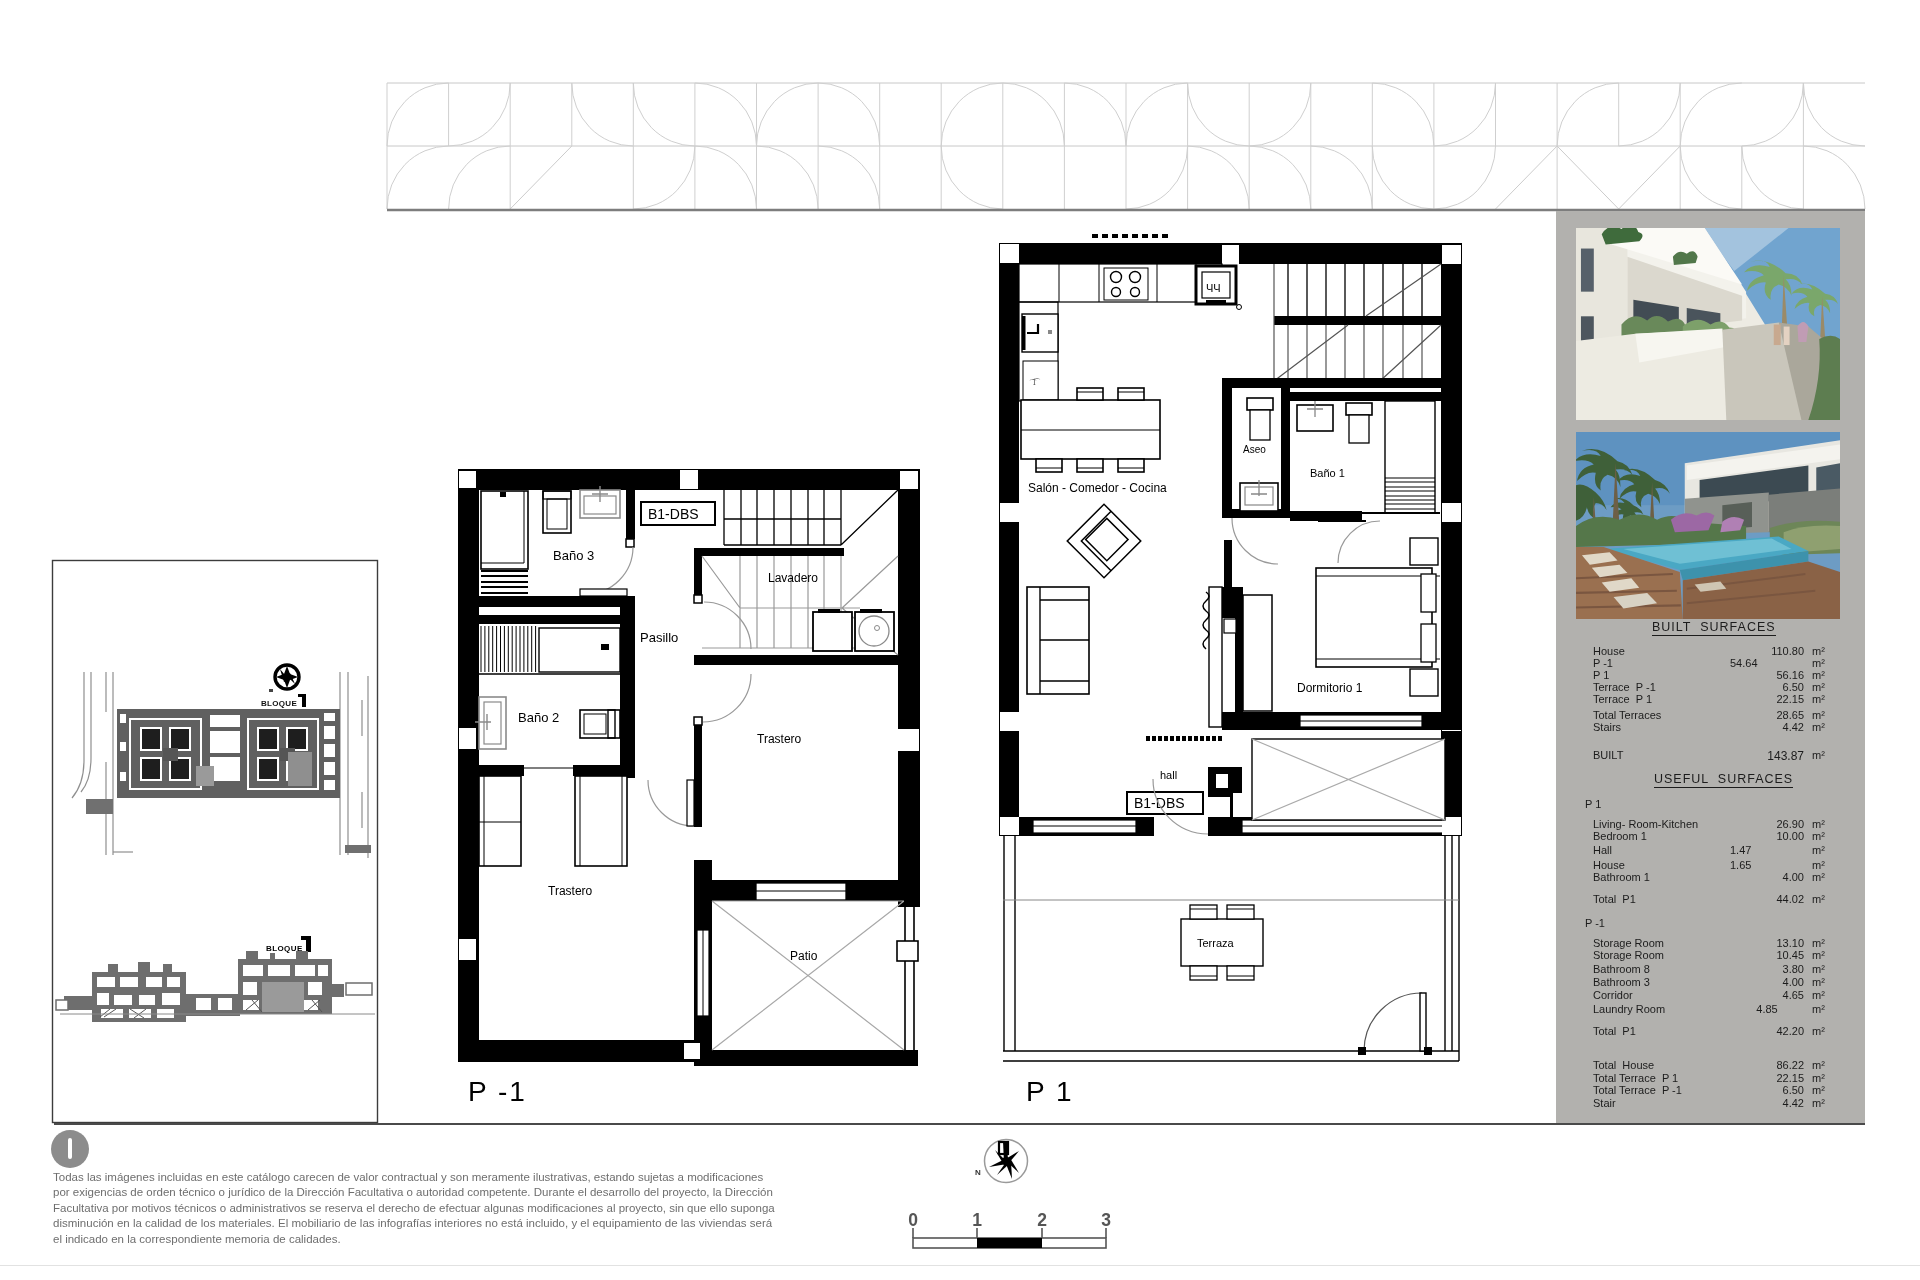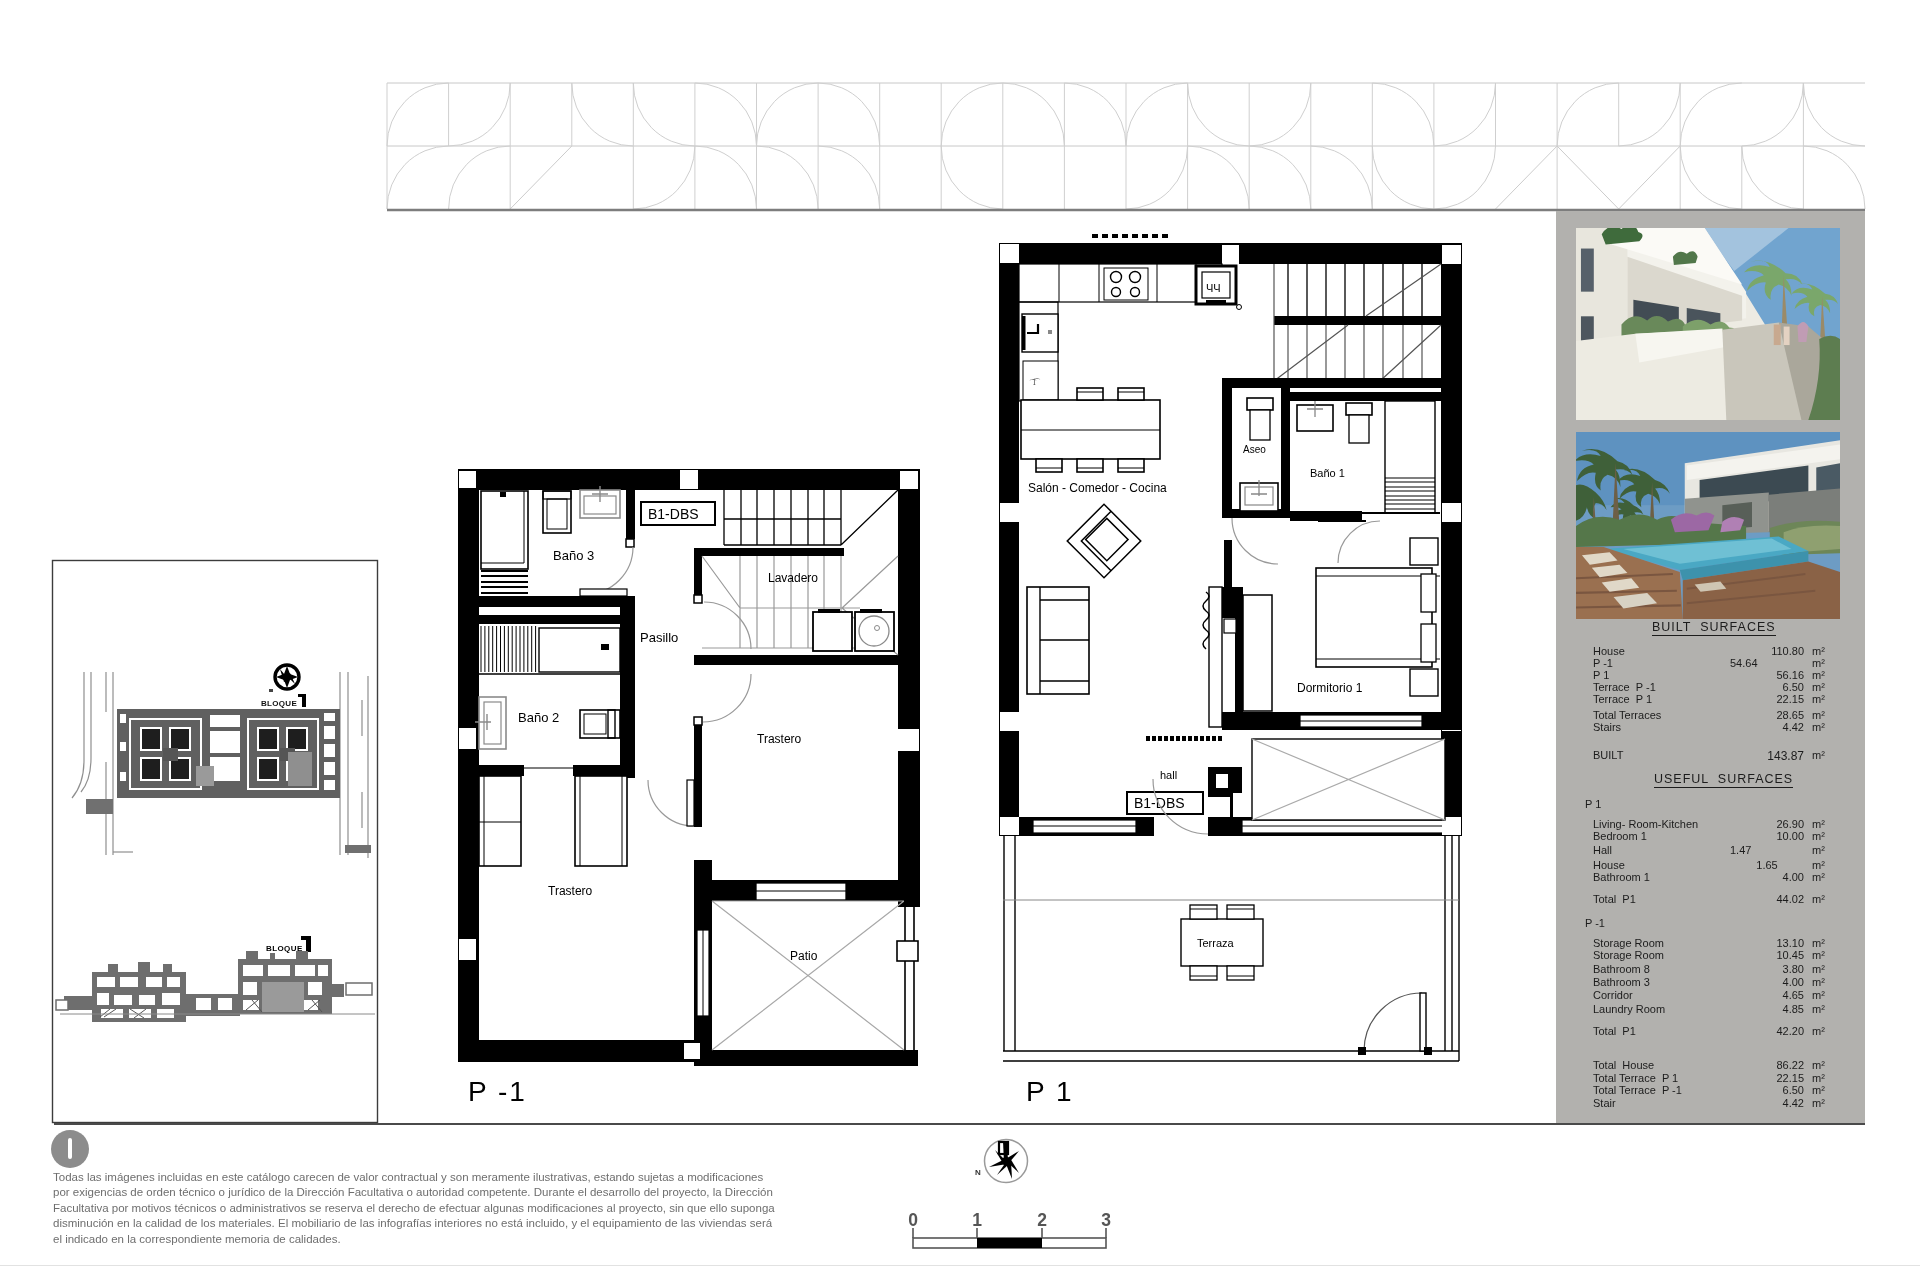--- a/index.html
+++ b/index.html
@@ -653,21 +653,21 @@
 <div style="font-family:'Liberation Sans', sans-serif;font-size:11px;color:#1c1c1c;position:absolute;white-space:pre;left:1593px;top:818px;font-weight:normal">Living- Room-Kitchen</div>
     <div style="font-family:'Liberation Sans', sans-serif;font-size:11px;color:#1c1c1c;position:absolute;white-space:pre;left:1730px;top:818px;width:74px;text-align:right">26.90</div>
     <div style="font-family:'Liberation Sans', sans-serif;font-size:11px;color:#1c1c1c;position:absolute;white-space:pre;left:1812px;top:818px">m²</div>
 <div style="font-family:'Liberation Sans', sans-serif;font-size:11px;color:#1c1c1c;position:absolute;white-space:pre;left:1593px;top:830px;font-weight:normal">Bedroom 1</div>
     <div style="font-family:'Liberation Sans', sans-serif;font-size:11px;color:#1c1c1c;position:absolute;white-space:pre;left:1730px;top:830px;width:74px;text-align:right">10.00</div>
     <div style="font-family:'Liberation Sans', sans-serif;font-size:11px;color:#1c1c1c;position:absolute;white-space:pre;left:1812px;top:830px">m²</div>
 <div style="font-family:'Liberation Sans', sans-serif;font-size:11px;color:#1c1c1c;position:absolute;white-space:pre;left:1593px;top:844px;font-weight:normal">Hall</div>
     <div style="font-family:'Liberation Sans', sans-serif;font-size:11px;color:#1c1c1c;position:absolute;white-space:pre;left:1730px;top:844px;width:74px;text-align:left">1.47</div>
     <div style="font-family:'Liberation Sans', sans-serif;font-size:11px;color:#1c1c1c;position:absolute;white-space:pre;left:1812px;top:844px">m²</div>
 <div style="font-family:'Liberation Sans', sans-serif;font-size:11px;color:#1c1c1c;position:absolute;white-space:pre;left:1593px;top:859px;font-weight:normal">House</div>
-    <div style="font-family:'Liberation Sans', sans-serif;font-size:11px;color:#1c1c1c;position:absolute;white-space:pre;left:1730px;top:859px;width:74px;text-align:center">1.65</div>
+    <div style="font-family:'Liberation Sans', sans-serif;font-size:11px;color:#1c1c1c;position:absolute;white-space:pre;left:1730px;top:859px;width:74px;text-align:left">1.65</div>
     <div style="font-family:'Liberation Sans', sans-serif;font-size:11px;color:#1c1c1c;position:absolute;white-space:pre;left:1812px;top:859px">m²</div>
 <div style="font-family:'Liberation Sans', sans-serif;font-size:11px;color:#1c1c1c;position:absolute;white-space:pre;left:1593px;top:871px;font-weight:normal">Bathroom 1</div>
     <div style="font-family:'Liberation Sans', sans-serif;font-size:11px;color:#1c1c1c;position:absolute;white-space:pre;left:1730px;top:871px;width:74px;text-align:right">4.00</div>
     <div style="font-family:'Liberation Sans', sans-serif;font-size:11px;color:#1c1c1c;position:absolute;white-space:pre;left:1812px;top:871px">m²</div>
 <div style="font-family:'Liberation Sans', sans-serif;font-size:11px;color:#1c1c1c;position:absolute;white-space:pre;left:1593px;top:893px;font-weight:normal">Total  P1</div>
     <div style="font-family:'Liberation Sans', sans-serif;font-size:11px;color:#1c1c1c;position:absolute;white-space:pre;left:1730px;top:893px;width:74px;text-align:right">44.02</div>
     <div style="font-family:'Liberation Sans', sans-serif;font-size:11px;color:#1c1c1c;position:absolute;white-space:pre;left:1812px;top:893px">m²</div>
 <div style="font-family:'Liberation Sans', sans-serif;font-size:11px;color:#1c1c1c;position:absolute;white-space:pre;left:1585px;top:917px;font-weight:normal">P -1</div>
 <div style="font-family:'Liberation Sans', sans-serif;font-size:11px;color:#1c1c1c;position:absolute;white-space:pre;left:1593px;top:937px;font-weight:normal">Storage Room</div>
     <div style="font-family:'Liberation Sans', sans-serif;font-size:11px;color:#1c1c1c;position:absolute;white-space:pre;left:1730px;top:937px;width:74px;text-align:right">13.10</div>
@@ -678,21 +678,21 @@
 <div style="font-family:'Liberation Sans', sans-serif;font-size:11px;color:#1c1c1c;position:absolute;white-space:pre;left:1593px;top:963px;font-weight:normal">Bathroom 8</div>
     <div style="font-family:'Liberation Sans', sans-serif;font-size:11px;color:#1c1c1c;position:absolute;white-space:pre;left:1730px;top:963px;width:74px;text-align:right">3.80</div>
     <div style="font-family:'Liberation Sans', sans-serif;font-size:11px;color:#1c1c1c;position:absolute;white-space:pre;left:1812px;top:963px">m²</div>
 <div style="font-family:'Liberation Sans', sans-serif;font-size:11px;color:#1c1c1c;position:absolute;white-space:pre;left:1593px;top:976px;font-weight:normal">Bathroom 3</div>
     <div style="font-family:'Liberation Sans', sans-serif;font-size:11px;color:#1c1c1c;position:absolute;white-space:pre;left:1730px;top:976px;width:74px;text-align:right">4.00</div>
     <div style="font-family:'Liberation Sans', sans-serif;font-size:11px;color:#1c1c1c;position:absolute;white-space:pre;left:1812px;top:976px">m²</div>
 <div style="font-family:'Liberation Sans', sans-serif;font-size:11px;color:#1c1c1c;position:absolute;white-space:pre;left:1593px;top:989px;font-weight:normal">Corridor</div>
     <div style="font-family:'Liberation Sans', sans-serif;font-size:11px;color:#1c1c1c;position:absolute;white-space:pre;left:1730px;top:989px;width:74px;text-align:right">4.65</div>
     <div style="font-family:'Liberation Sans', sans-serif;font-size:11px;color:#1c1c1c;position:absolute;white-space:pre;left:1812px;top:989px">m²</div>
 <div style="font-family:'Liberation Sans', sans-serif;font-size:11px;color:#1c1c1c;position:absolute;white-space:pre;left:1593px;top:1003px;font-weight:normal">Laundry Room</div>
-    <div style="font-family:'Liberation Sans', sans-serif;font-size:11px;color:#1c1c1c;position:absolute;white-space:pre;left:1730px;top:1003px;width:74px;text-align:right">4.85</div>
+    <div style="font-family:'Liberation Sans', sans-serif;font-size:11px;color:#1c1c1c;position:absolute;white-space:pre;left:1730px;top:1003px;width:74px;text-align:center">4.85</div>
     <div style="font-family:'Liberation Sans', sans-serif;font-size:11px;color:#1c1c1c;position:absolute;white-space:pre;left:1812px;top:1003px">m²</div>
 <div style="font-family:'Liberation Sans', sans-serif;font-size:11px;color:#1c1c1c;position:absolute;white-space:pre;left:1593px;top:1025px;font-weight:normal">Total  P1</div>
     <div style="font-family:'Liberation Sans', sans-serif;font-size:11px;color:#1c1c1c;position:absolute;white-space:pre;left:1730px;top:1025px;width:74px;text-align:right">42.20</div>
     <div style="font-family:'Liberation Sans', sans-serif;font-size:11px;color:#1c1c1c;position:absolute;white-space:pre;left:1812px;top:1025px">m²</div>
 <div style="font-family:'Liberation Sans', sans-serif;font-size:11px;color:#1c1c1c;position:absolute;white-space:pre;left:1593px;top:1059px;font-weight:normal">Total  House</div>
     <div style="font-family:'Liberation Sans', sans-serif;font-size:11px;color:#1c1c1c;position:absolute;white-space:pre;left:1730px;top:1059px;width:74px;text-align:right">86.22</div>
     <div style="font-family:'Liberation Sans', sans-serif;font-size:11px;color:#1c1c1c;position:absolute;white-space:pre;left:1812px;top:1059px">m²</div>
 <div style="font-family:'Liberation Sans', sans-serif;font-size:11px;color:#1c1c1c;position:absolute;white-space:pre;left:1593px;top:1072px;font-weight:normal">Total Terrace  P 1</div>
     <div style="font-family:'Liberation Sans', sans-serif;font-size:11px;color:#1c1c1c;position:absolute;white-space:pre;left:1730px;top:1072px;width:74px;text-align:right">22.15</div>
     <div style="font-family:'Liberation Sans', sans-serif;font-size:11px;color:#1c1c1c;position:absolute;white-space:pre;left:1812px;top:1072px">m²</div>

